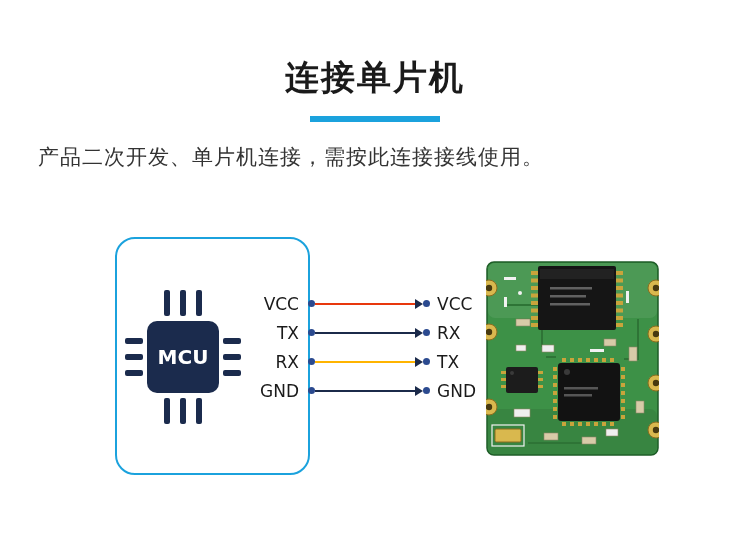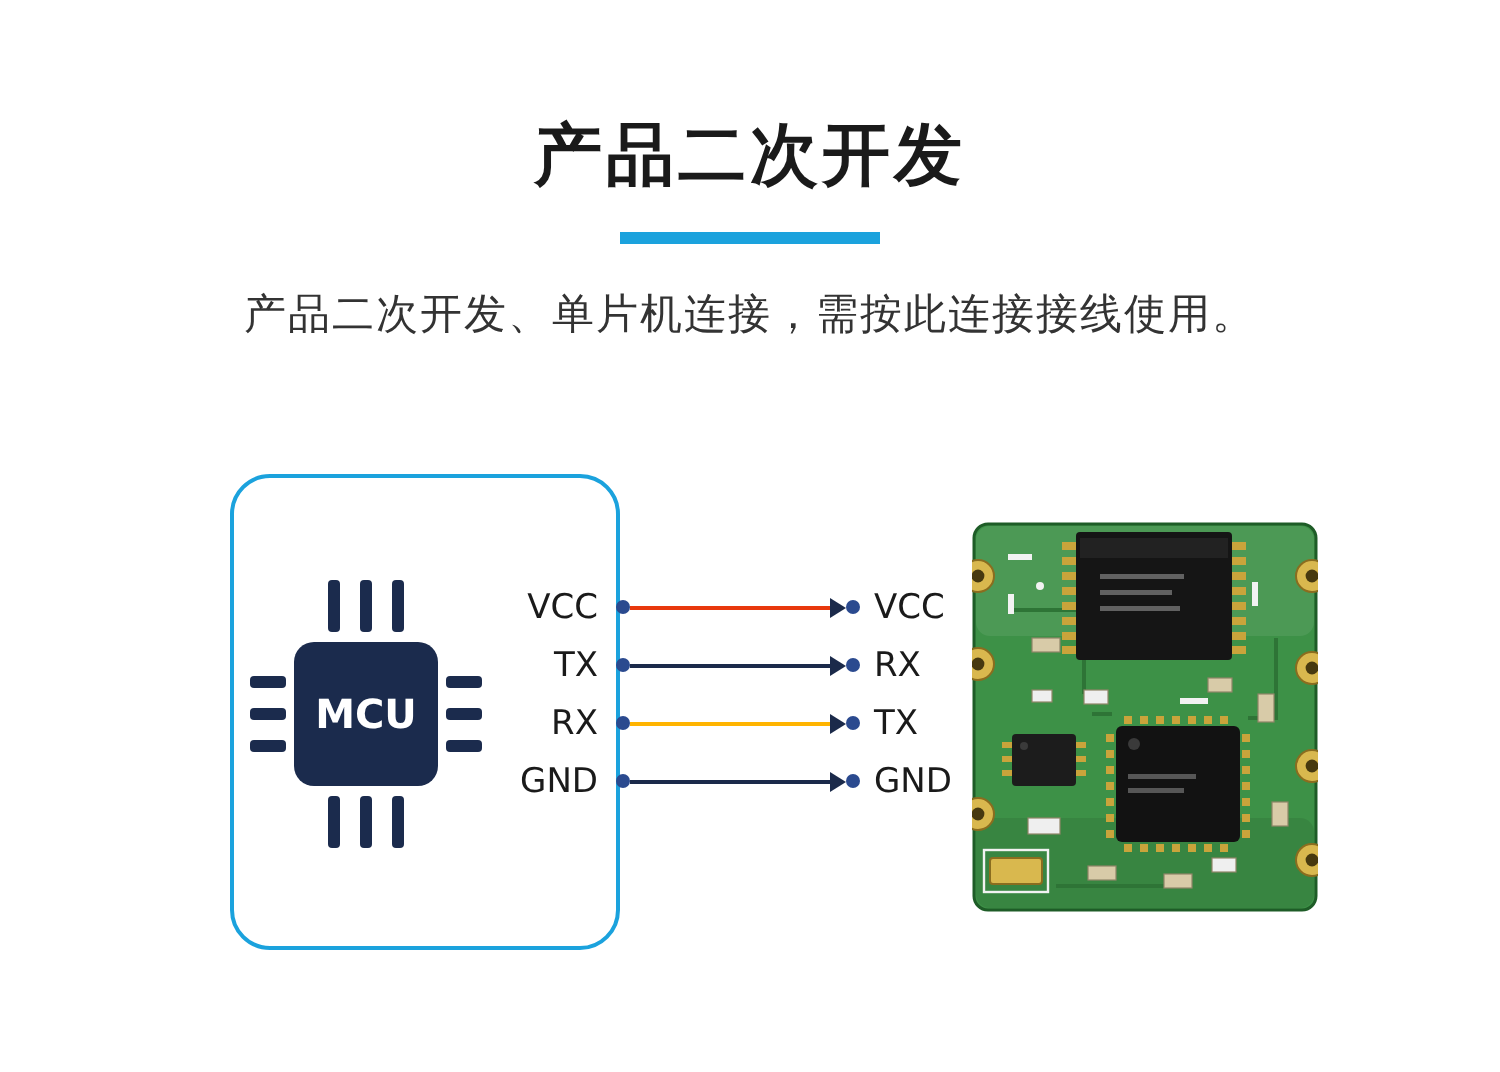--- a/index.html
+++ b/index.html
@@ -28,24 +28,24 @@
   .underline {
     position: absolute;
     top: 116px; left: 50%;
     transform: translateX(-50%);
     width: 130px; height: 6px;
     background: #1ba2dd;
   }
   .subtitle {
     position: absolute;
     top: 143px; left: 0; width: 100%;
-    text-align: center;
     font-size: 21px;
     letter-spacing: 1px;
     color: #333333;
+    padding-left: 38px;
   }
   .mcu-box {
     position: absolute;
     left: 115px; top: 237px;
     width: 195px; height: 238px;
     border: 2px solid #1ba2dd;
     border-radius: 20px;
     background: #ffffff;
   }
   .mcu-icon {
@@ -102,21 +102,21 @@
     position: absolute;
     left: 486px; top: 261px;
     width: 173px; height: 195px;
   }
 </style>
 </head>
 <body>
 
 <div class="canvas">
 
-  <h1 class="title">产品二次开发</h1>
+  <h1 class="title">连接单片机</h1>
   <div class="underline" style="background-color: rgb(27, 162, 221);"></div>
   <p class="subtitle">产品二次开发、单片机连接，需按此连接接线使用。</p>
 
   <div class="mcu-box" style="border-color: rgb(27, 162, 221);">
     <svg class="mcu-icon" viewBox="0 0 120 148">
       <g style="fill: rgb(27, 43, 77);">
 
         <rect x="41" y="7" width="6" height="26" rx="2"></rect>
         <rect x="57" y="7" width="6" height="26" rx="2"></rect>
         <rect x="73" y="7" width="6" height="26" rx="2"></rect>

